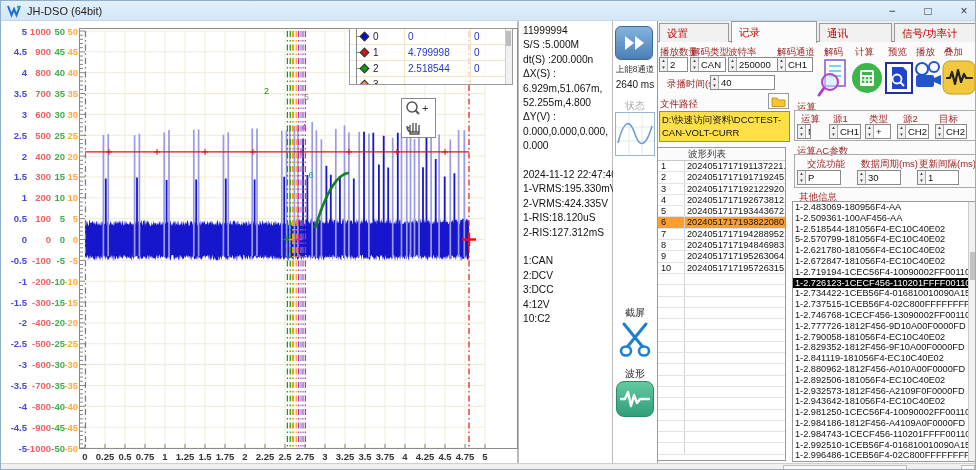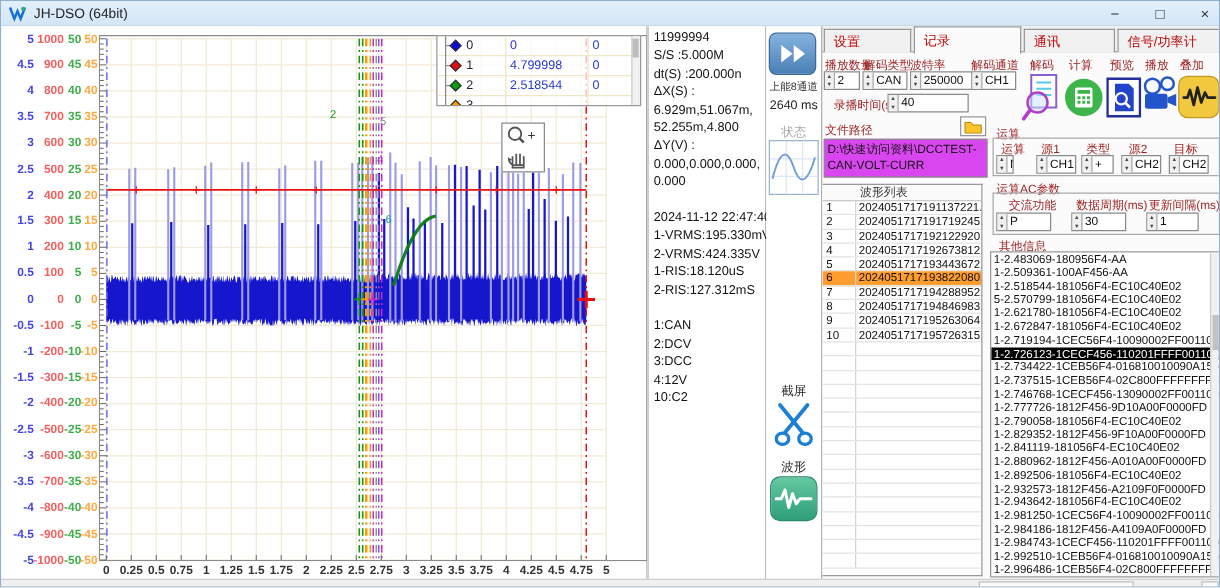--- a/index.html
+++ b/index.html
@@ -47,21 +47,21 @@
   .tab{position:absolute;top:2px;height:19px;background:#f1f1f1;border:1px solid #9a9a9a;border-bottom:none;font-size:10.5px;color:#c00000;padding:3px 0 0 7px;cursor:pointer;}
   .tab.active{top:0;height:22px;background:#fbfbfb;z-index:2;padding-top:4px;}
   .tabcontent{position:absolute;left:0;top:21px;width:320px;height:421px;background:#fbfbfb;}
   .rlabel{position:absolute;font-size:9.5px;color:#9b1d1d;white-space:nowrap;}
   .spin{position:absolute;height:15px;background:#fff;border:1px solid #8a8a8a;display:flex;align-items:stretch;cursor:text;}
   .spinarr{width:8px;display:flex;flex-direction:column;border-right:1px solid #aaa;background:#f0f0f0;}
   .spinarr i{flex:1;font-style:normal;font-size:4.5px;line-height:6px;color:#444;text-align:center;}
   .spinval{flex:1;font-size:9.5px;color:#111;padding:1px 0 0 2px;white-space:nowrap;overflow:hidden;}
   .groupbox{position:absolute;border:1px solid #aaa;}
   .iconbtn{position:absolute;cursor:pointer;}
-  .pathbox{position:absolute;left:1px;top:69px;width:131px;height:31px;background:#d946ef;border:1px solid #8a8a8a;font-size:9.5px;color:#111;padding:1px 2px;word-break:break-all;line-height:13px;}
+  .pathbox{position:absolute;left:1px;top:69px;width:131px;height:31px;background:#fde047;border:1px solid #8a8a8a;font-size:9.5px;color:#111;padding:1px 2px;word-break:break-all;line-height:13px;}
   .folderbtn{position:absolute;left:110px;top:51px;width:21px;height:16px;background:#fdfdfd;border:1px solid #999;display:flex;align-items:center;justify-content:center;cursor:pointer;}
   
   .wtable{position:absolute;left:0;top:105px;width:128px;height:314px;background:#fff;border:1px solid #999;border-left:none;overflow:hidden;}
   .whead{height:13px;border-bottom:1px solid #c8c8c8;background:#fbfbfb;font-size:9.5px;color:#333;padding-left:30px;}
   .wrow{position:relative;height:11.3px;border-bottom:1px solid #e4e4e4;font-size:9.2px;color:#111;white-space:nowrap;cursor:default;}
   .wrow .num{position:absolute;left:3px;top:0;}
   .wrow .nm{position:absolute;left:29px;top:0;}
   .wcol{position:absolute;left:26px;top:0;bottom:0;width:1px;background:#d3d3d3;}
   .wrow.sel{background:#ff9d2e;}
   

